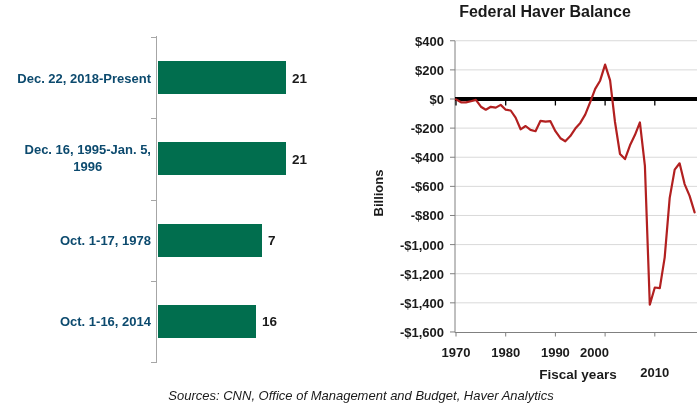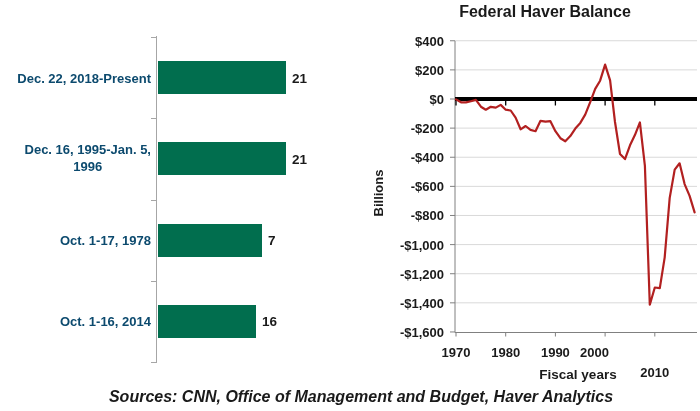--- a/index.html
+++ b/index.html
@@ -6,21 +6,21 @@
   #canvas{
     position:relative;width:700px;height:411px;background:#ffffff;overflow:hidden;
     font-family:"Liberation Sans","DejaVu Sans",sans-serif;color:#111;
   }
   .abs{position:absolute;}
   .chart-title{font-weight:bold;font-size:16px;color:#1a1a1a;text-align:center;white-space:nowrap;}
   .cat-label{font-weight:bold;font-size:13px;line-height:1.3;color:#0c4a6e;}
   .val-label{font-weight:bold;font-size:13.5px;color:#1a1a1a;}
   .axis-title{font-weight:bold;font-size:13.5px;color:#1a1a1a;text-align:center;}
   .tick-label{font-weight:bold;font-size:13px;color:#1a1a1a;}
-  .source{font-weight:bold;font-style:italic;font-size:16px;color:#1a1a1a;text-align:center;}
+  .source{font-weight:normal;font-style:italic;font-size:13px;color:#1a1a1a;text-align:center;}
 </style>
 </head>
 <body>
 
 <div id="canvas">
 
 
   <div class="abs chart-title" style="left:390px;top:3px;width:310px;">Federal Haver Balance</div>
 
   <div id="left-plot" class="abs" style="left:0;top:0;width:350px;height:411px;">

